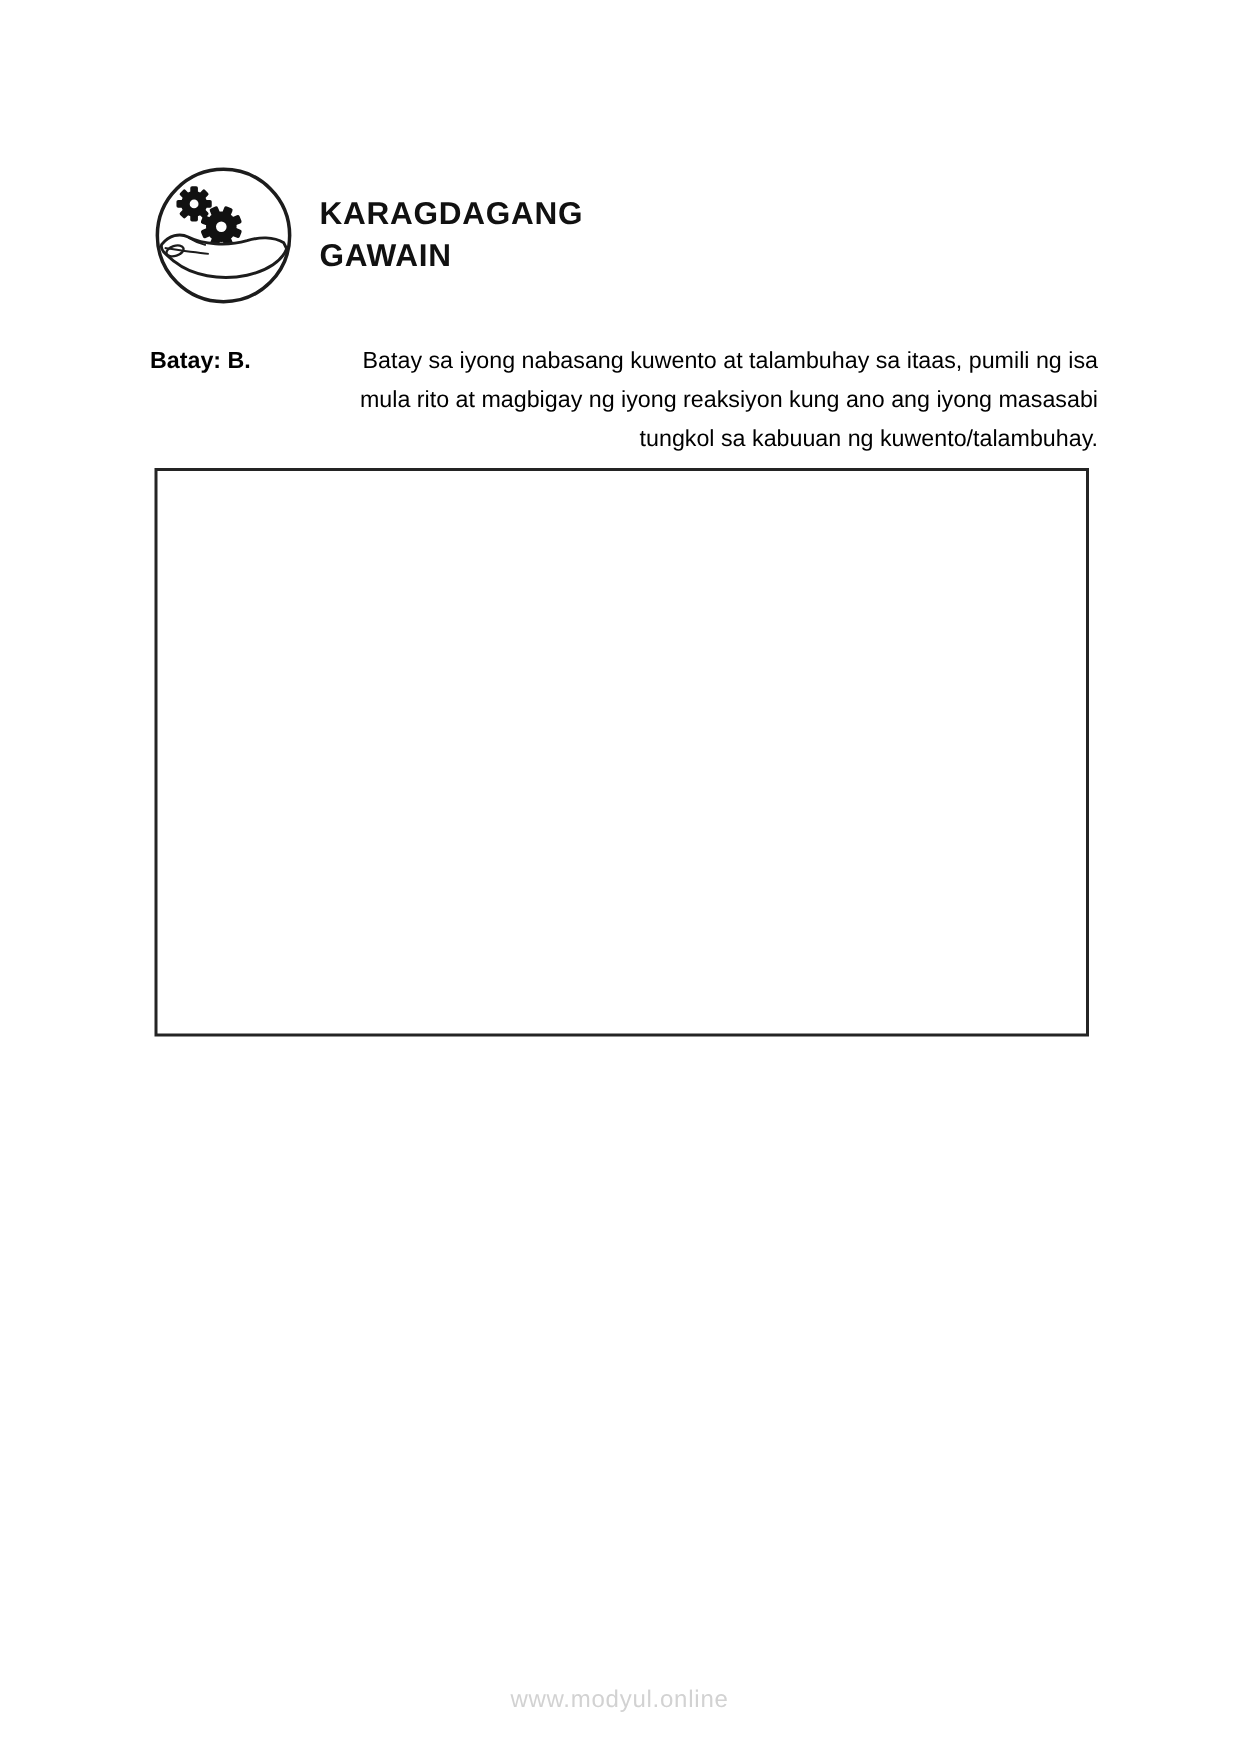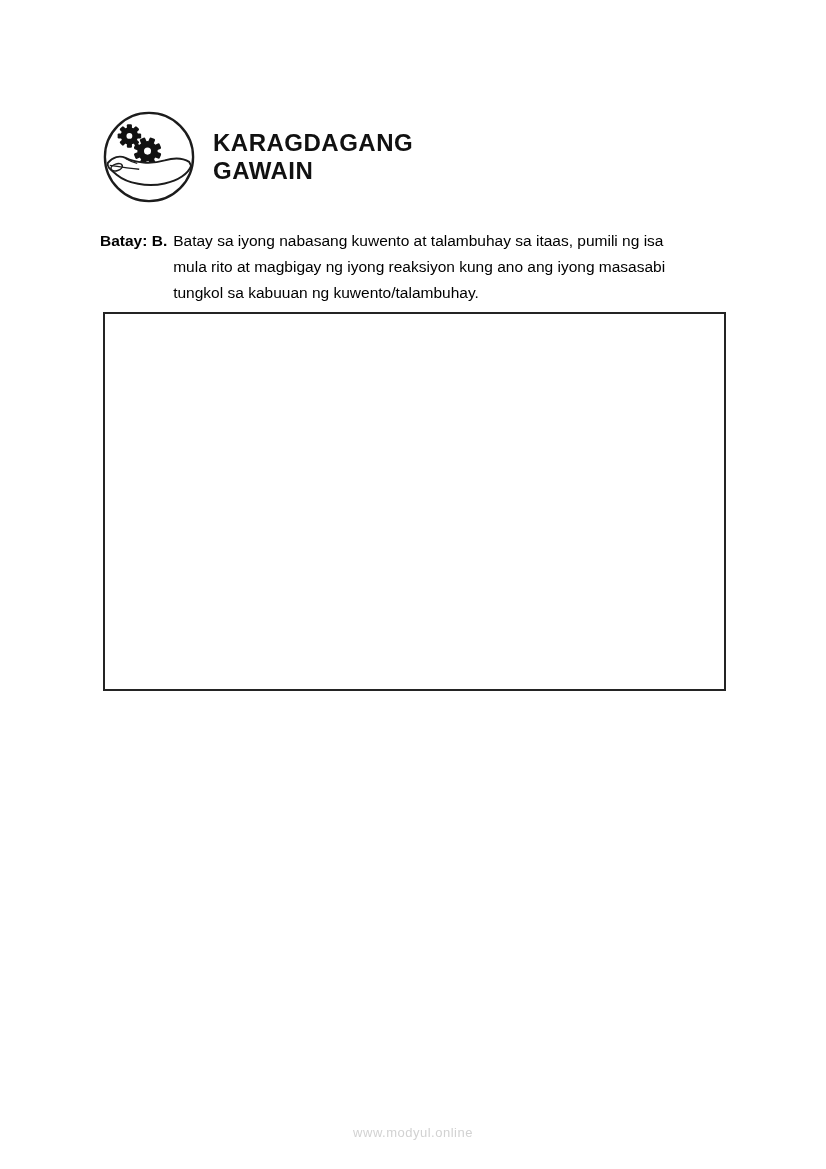--- a/index.html
+++ b/index.html
@@ -11,21 +11,21 @@
     overflow: hidden;
   }
   .page { position: absolute; inset: 0; background: #ffffff; }
 
   
   .module-header { position: absolute; left: 100px; top: 107px; display: flex; align-items: center; }
   .icon-wrap { width: 98px; height: 100px; display: block; flex: 0 0 auto; }
   .icon-wrap svg { display: block; width: 100%; height: 100%; }
   .section-title {
     margin: 0 0 0 15px;
-    font-size: 24px;
+    font-size: 21px;
     font-weight: bold;
     line-height: 28px;
     letter-spacing: 0.5px;
     white-space: pre-line;
     color: #111111;
   }
 
   
   .instructions {
     position: absolute;
@@ -38,20 +38,21 @@
   }
   .instructions .label {
     font-weight: bold;
     flex: 0 0 auto;
     padding-right: 6px;
     white-space: nowrap;
   }
   .instructions .text {
     flex: 1 1 auto;
     white-space: pre-line;
+    text-align: right;
   }
 
   
   .answer-box {
     position: absolute;
     left: 103px; top: 312px;
     width: 623px; height: 379px;
     box-sizing: border-box;
     border: 2px solid #242424;
     background: #ffffff;
@@ -59,21 +60,21 @@
     line-height: 26px;
     padding: 8px 10px;
   }
 
   
   .watermark {
     position: absolute;
     left: 0; right: 0;
     top: 1125px;
     text-align: center;
-    font-size: 13px;
+    font-size: 16px;
     letter-spacing: 0.5px;
     color: #d2d2d2;
   }
 </style>
 </head>
 <body>
 
 <div class="page">
 
   <div class="module-header">

